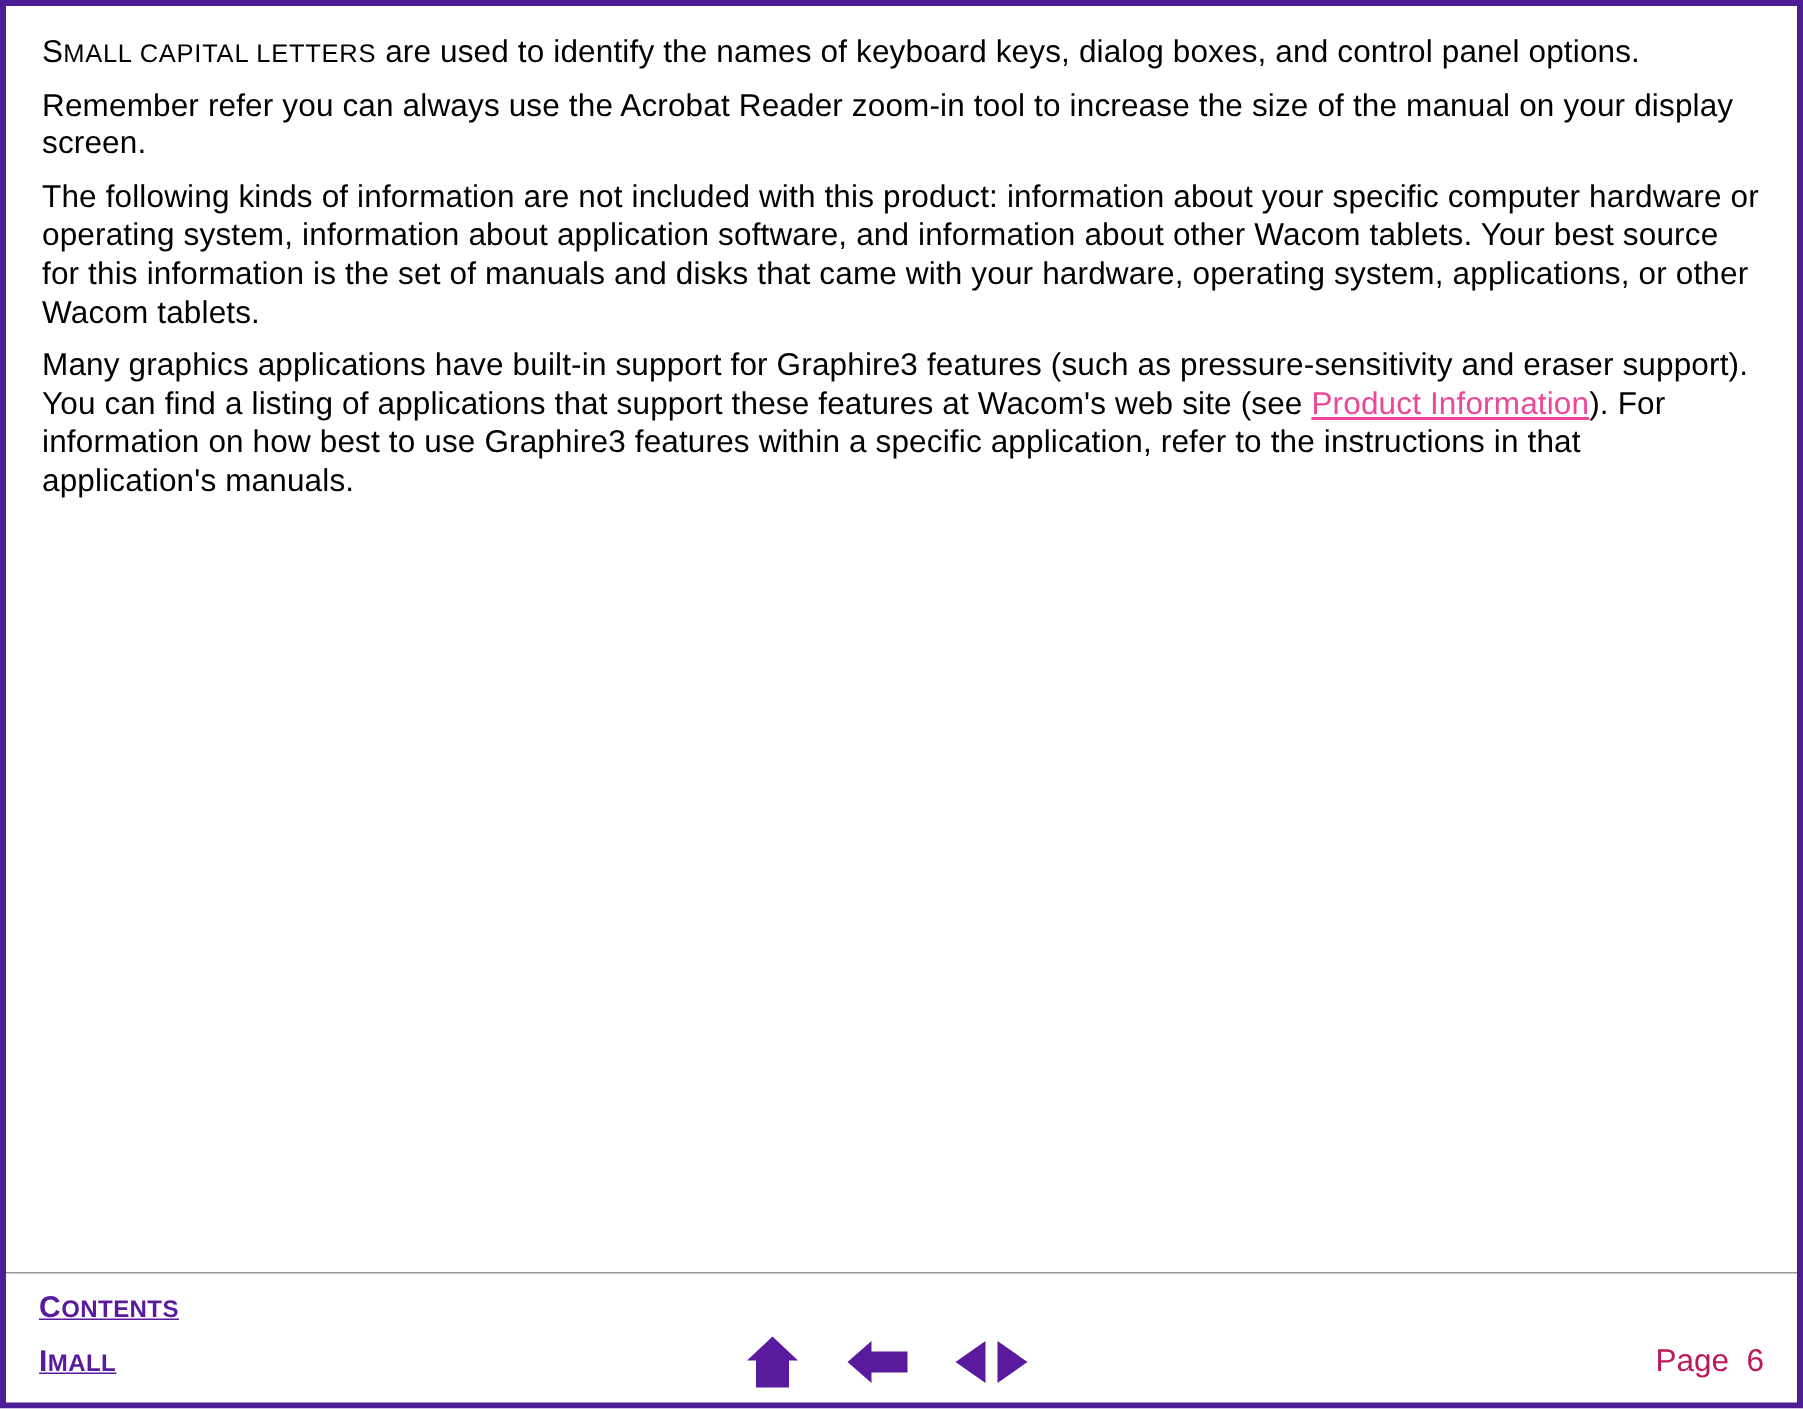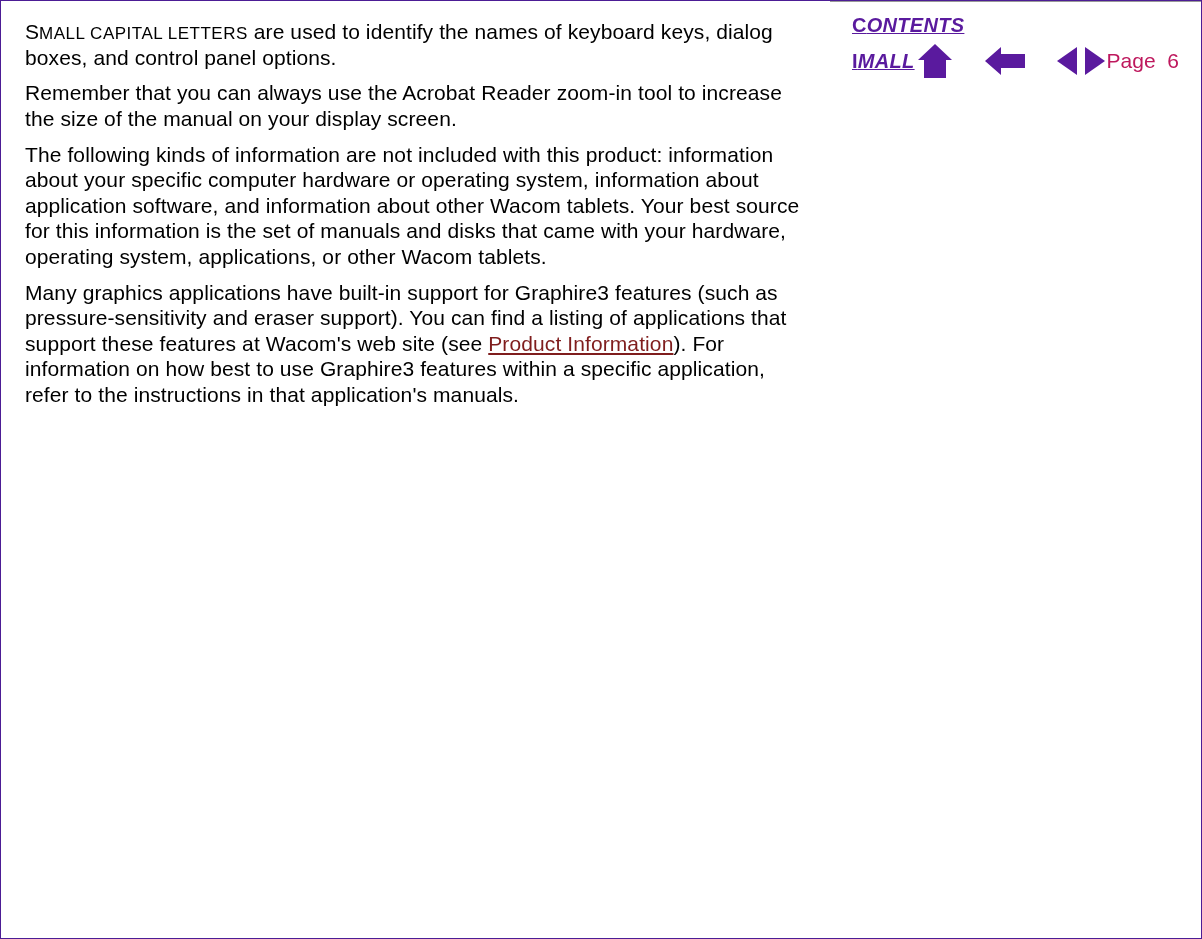--- a/index.html
+++ b/index.html
@@ -9,22 +9,23 @@
     }
     body {
       font-family: Arial, Helvetica, sans-serif;
       background: #fff;
       width: 1202px;
       height: 939px;
     }
     .page-container {
       width: 1202px;
       height: 939px;
-      border: 1px solid #4c1d95;
+      border: 4px solid #4c1d95;
       display: flex;
+      flex-direction: column;
       background: #fff;
     }
     .content-area {
       flex: 1;
       padding: 18px 24px 10px 24px;
       overflow: hidden;
     }
     .para {
       font-size: 21px;
       line-height: 1.22;
@@ -33,21 +34,21 @@
       letter-spacing: 0.1px;
     }
     .smallcaps-first {
       font-size: 21px;
     }
     .smallcaps-rest {
       font-size: 17px;
       letter-spacing: 0.5px;
     }
     .link {
-      color: #7f1d1d;
+      color: #ec4899;
       text-decoration: underline;
       cursor: pointer;
     }
     .footer {
       border-top: 1px solid #999;
       padding: 6px 22px 8px 22px;
       display: flex;
       flex-direction: column;
       gap: 0px;
     }
@@ -61,22 +62,21 @@
       text-decoration: underline;
       font-weight: bold;
       font-size: 18px;
       cursor: pointer;
       letter-spacing: 0.3px;
     }
     .footer-link .first-letter {
       font-size: 20px;
     }
     .footer-link .rest-letters {
-      font-size: 20px;
-      font-style: italic;
+      font-size: 16px;
     }
     .nav-icons {
       flex: 1;
       display: flex;
       justify-content: center;
       align-items: center;
       gap: 28px;
     }
     .nav-btn {
       cursor: pointer;
@@ -97,21 +97,21 @@
 <body>
 
 <div class="page-container">
 
   <div class="content-area">
 
     <p class="para">
       <span class="smallcaps-first">S</span><span class="smallcaps-rest">MALL CAPITAL LETTERS</span><span> are used to identify the names of keyboard keys, dialog boxes, and control panel options.</span>
     </p>
 
-    <p class="para">Remember that you can always use the Acrobat Reader zoom-in tool to increase the size of the manual on your display screen.</p>
+    <p class="para">Remember refer you can always use the Acrobat Reader zoom-in tool to increase the size of the manual on your display screen.</p>
 
     <p class="para">The following kinds of information are not included with this product: information about your specific computer hardware or operating system, information about application software, and information about other Wacom tablets. Your best source for this information is the set of manuals and disks that came with your hardware, operating system, applications, or other Wacom tablets.</p>
 
     <p class="para">
       <span>Many graphics applications have built-in support for Graphire3 features (such as pressure-sensitivity and eraser support).  You can find a listing of applications that support these features at Wacom's web site (see </span><a class="link">Product Information</a><span>).  For information on how best to use Graphire3 features within a specific application, refer to the instructions in that application's manuals.</span>
     </p>
 
   </div>
 
   <div class="footer">

